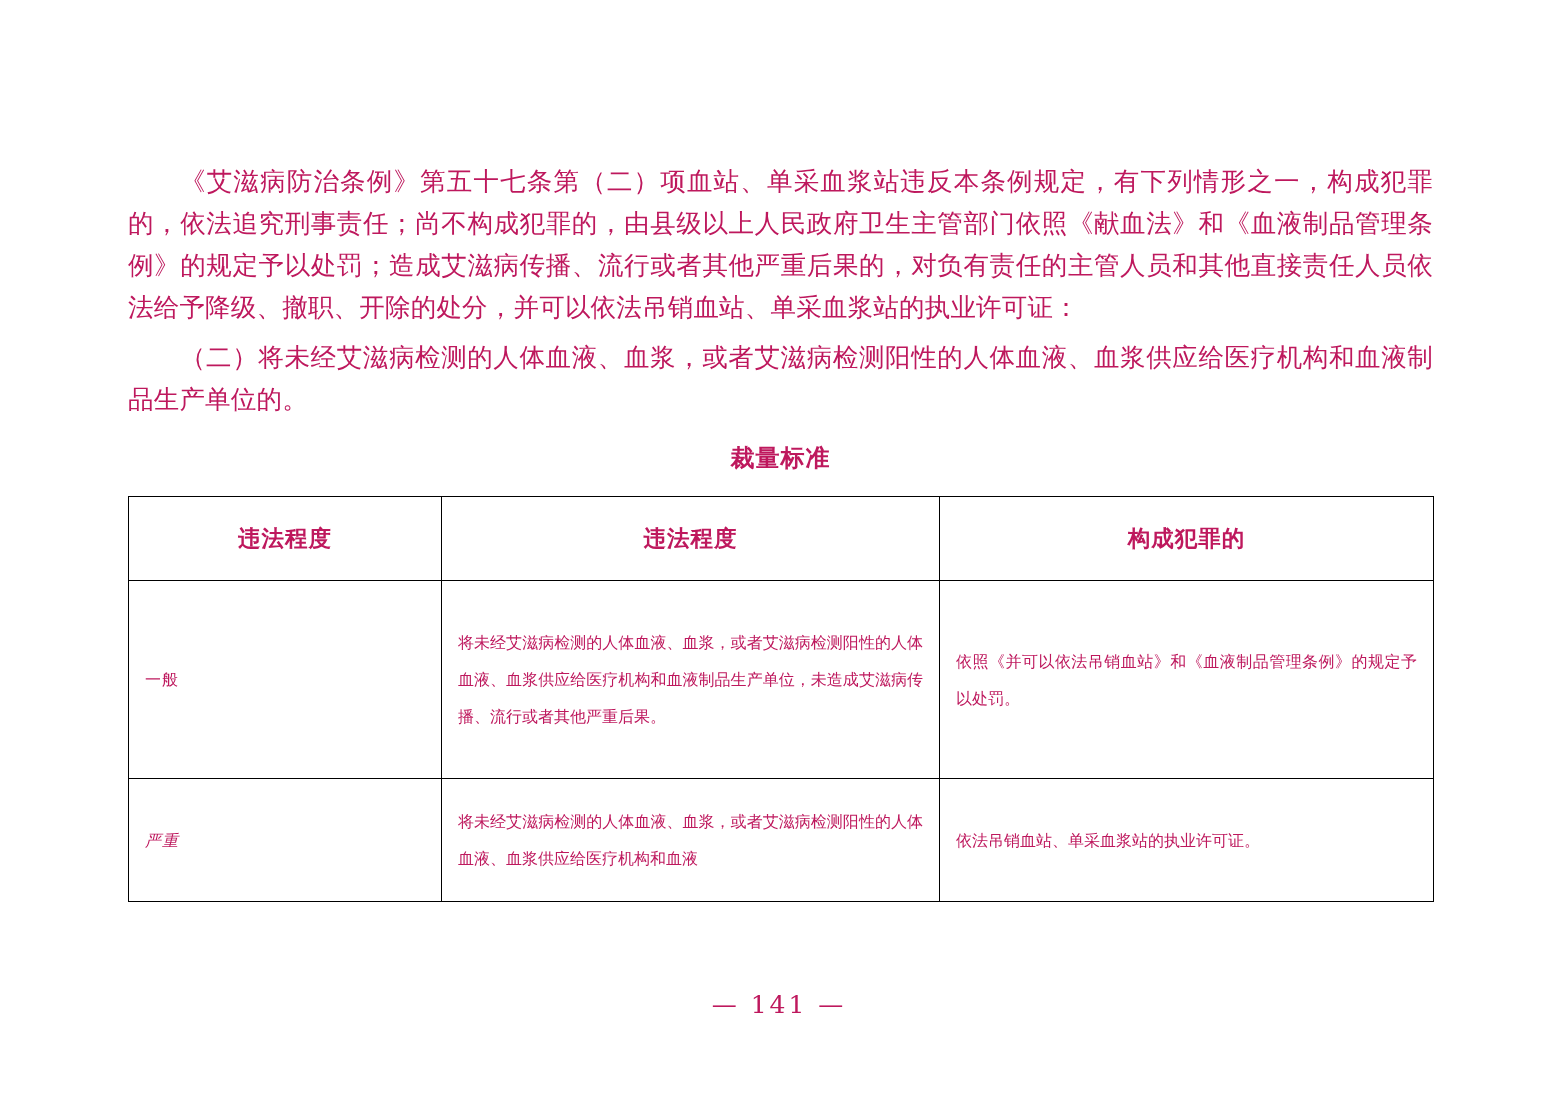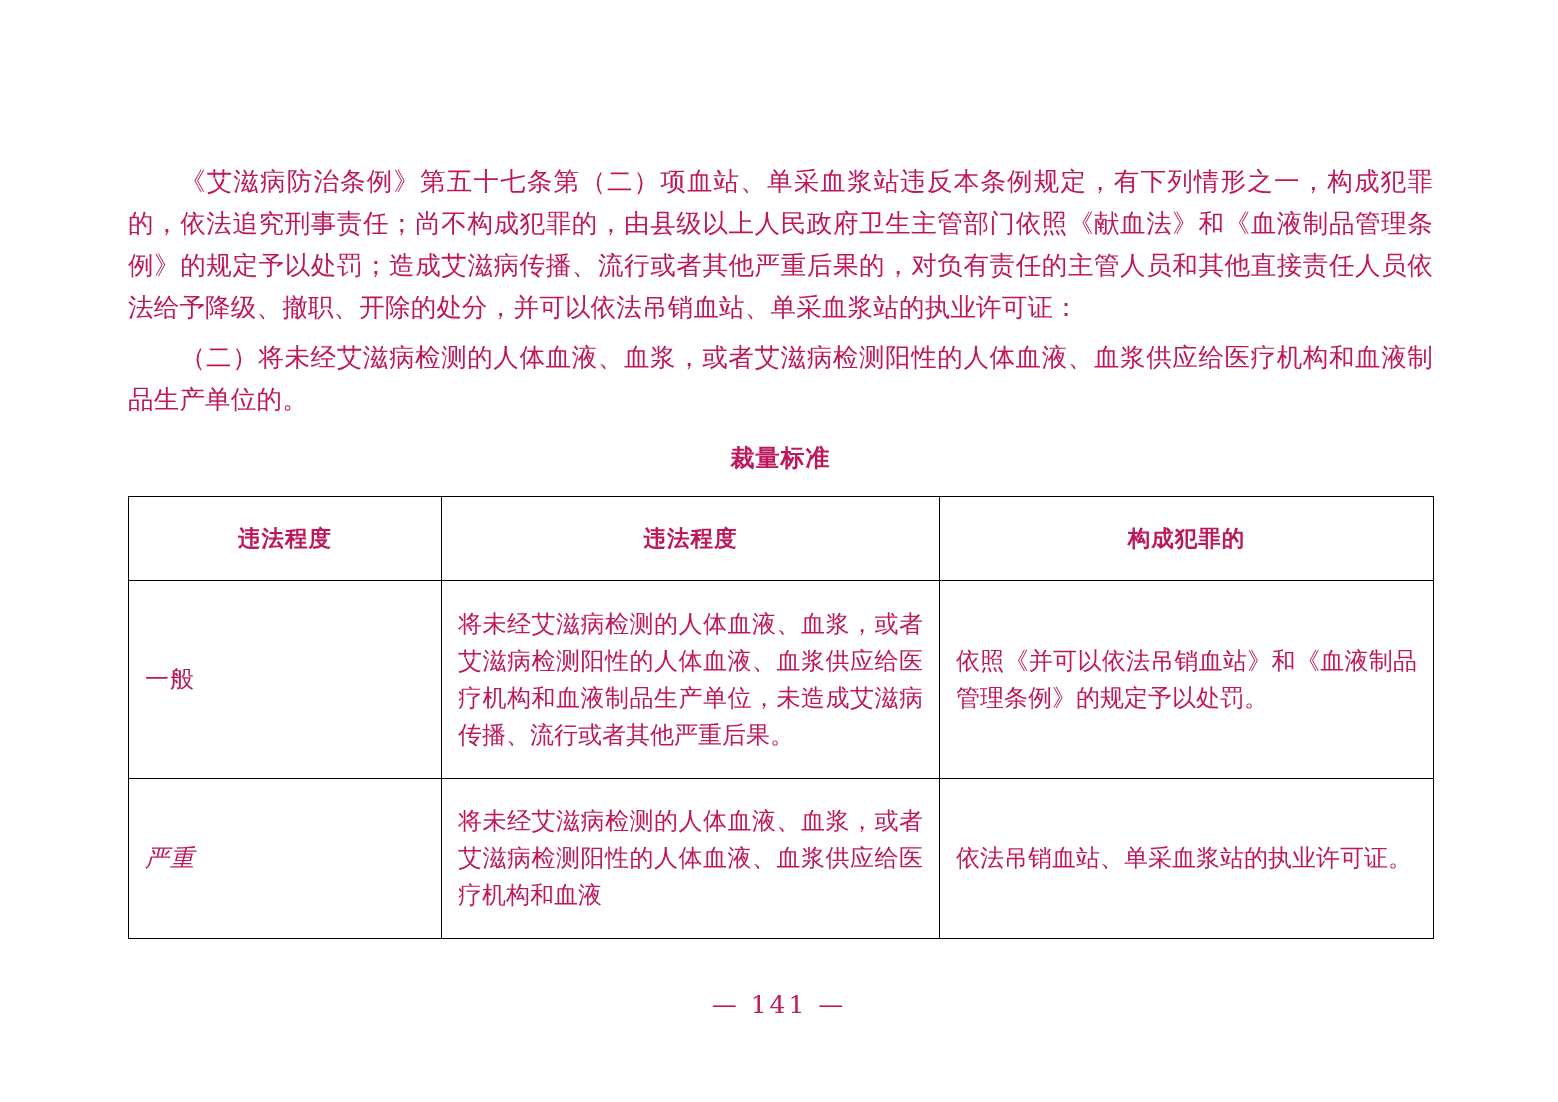--- a/index.html
+++ b/index.html
@@ -58,21 +58,21 @@
   }
   table.standards th {
     font-family: "DejaVu Sans", sans-serif;
     font-size: 22.5px;
     font-weight: bold;
     text-align: center;
     height: 84px;
     letter-spacing: 1px;
   }
   table.standards td {
-    font-size: 24px;
+    font-size: 16px;
     line-height: 37px;
     padding: 24px 16px;
   }
   td.level {
     letter-spacing: 1px;
   }
   td.detail {
     text-align: justify;
     text-justify: inter-ideograph;
   }

